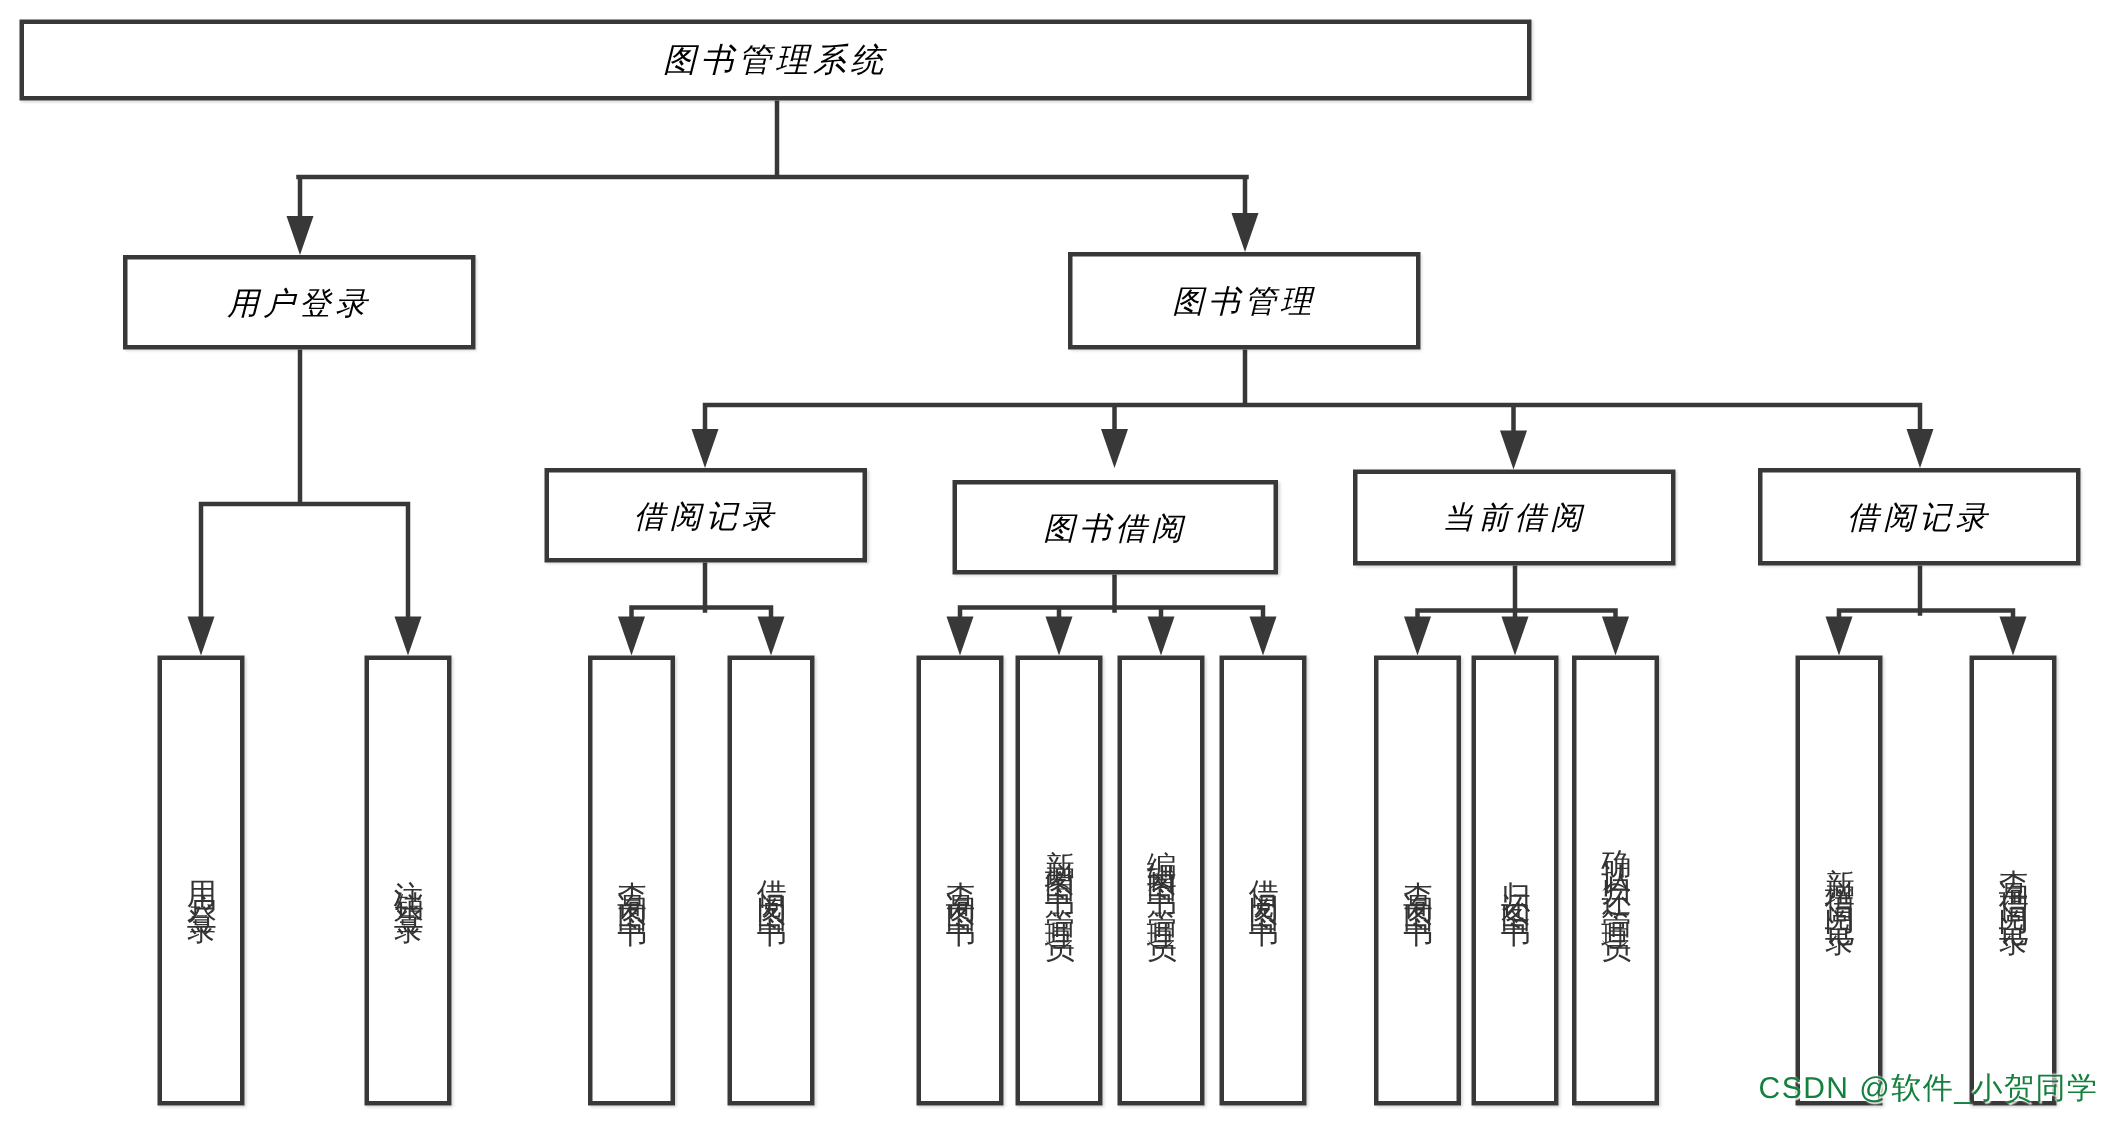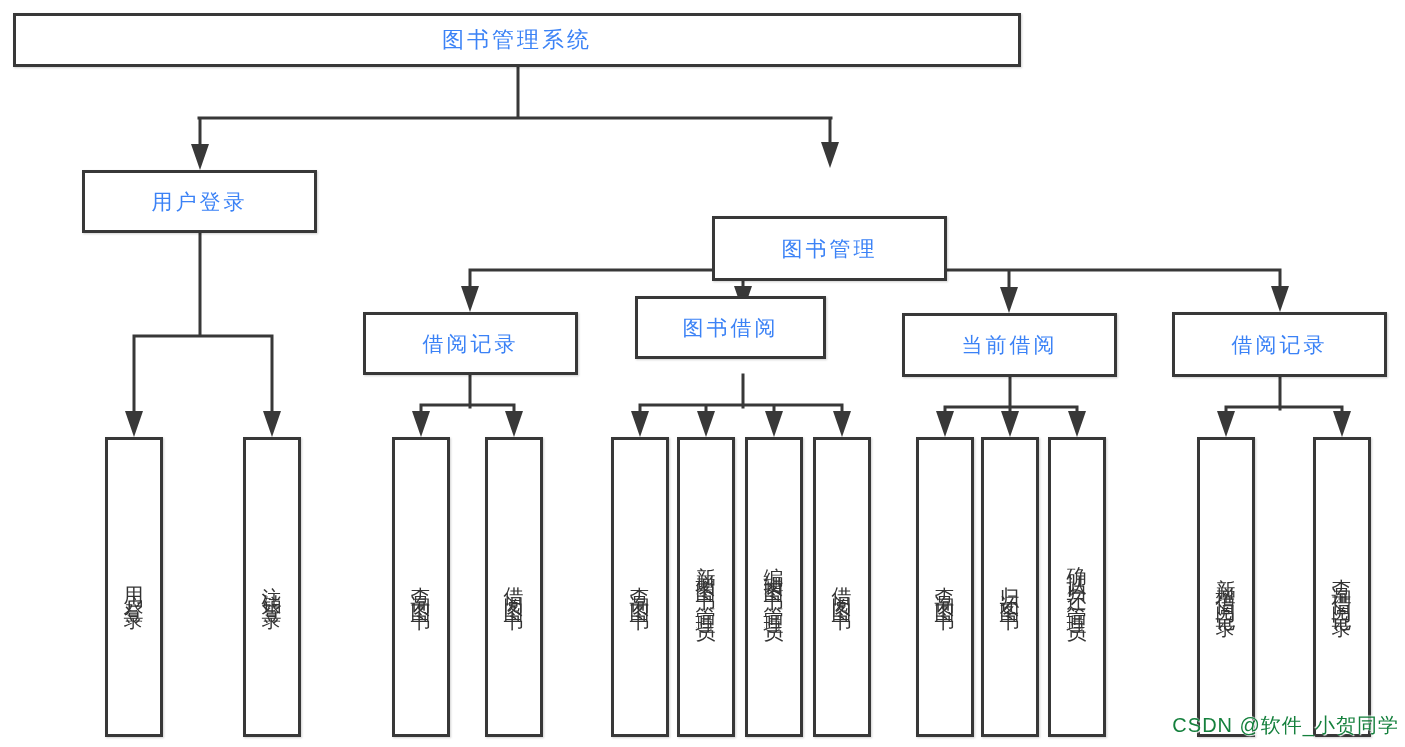--- a/index.html
+++ b/index.html
@@ -19,23 +19,24 @@
     border: 3px solid #383838;
     background: #ffffff;
     display: flex;
     align-items: center;
     justify-content: center;
     z-index: 2;
     box-shadow: 1px 1px 2px rgba(0,0,0,0.18);
   }
   .hbox span {
     font-size: 21px;
-    color: #3b82f6;
+    color: #000000;
     letter-spacing: 3px;
     white-space: nowrap;
+    font-style: italic;
   }
   .root span { font-size: 22px; }
   .leaf {
     position: absolute;
     box-sizing: border-box;
     width: 58px;
     height: 300px;
     top: 437px;
     border: 3px solid #383838;
     background: #ffffff;
@@ -111,28 +112,28 @@
     </g>
   </svg>
 
   <div class="hbox root" style="left:13px; top:13px; width:1008px; height:54px;">
     <span>图书管理系统</span>
   </div>
 
   <div class="hbox" style="left:82px; top:170px; width:235px; height:63px;">
     <span>用户登录</span>
   </div>
-  <div class="hbox" style="left:712px; top:168px; width:235px; height:65px;margin-top:48px;">
+  <div class="hbox" style="left:712px; top:168px; width:235px; height:65px;">
     <span>图书管理</span>
   </div>
 
   <div class="hbox" style="left:363px; top:312px; width:215px; height:63px;">
     <span>借阅记录</span>
   </div>
-  <div class="hbox" style="left:635px; top:296px; width:191px; height:63px;">
+  <div class="hbox" style="left:635px; top:320px; width:217px; height:63px;">
     <span>图书借阅</span>
   </div>
   <div class="hbox" style="left:902px; top:313px; width:215px; height:64px;">
     <span>当前借阅</span>
   </div>
   <div class="hbox" style="left:1172px; top:312px; width:215px; height:65px;">
     <span>借阅记录</span>
   </div>
 
   <div class="leaf" style="left:105px;">

